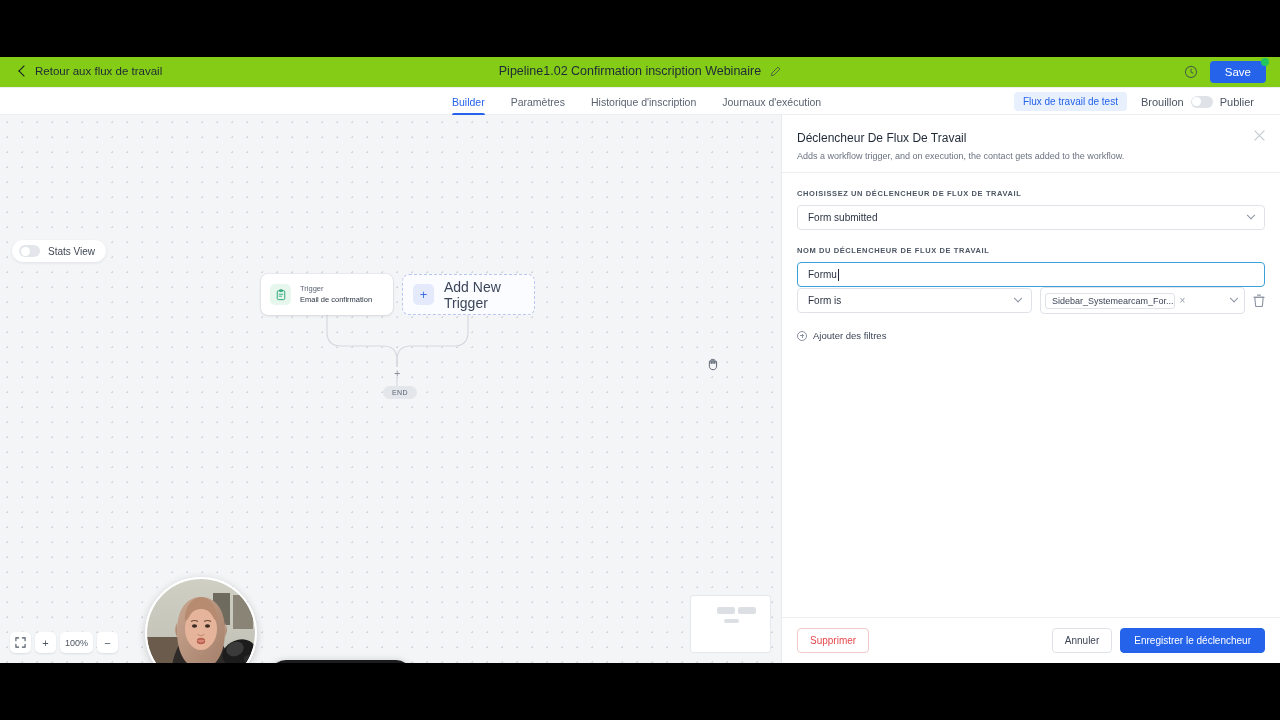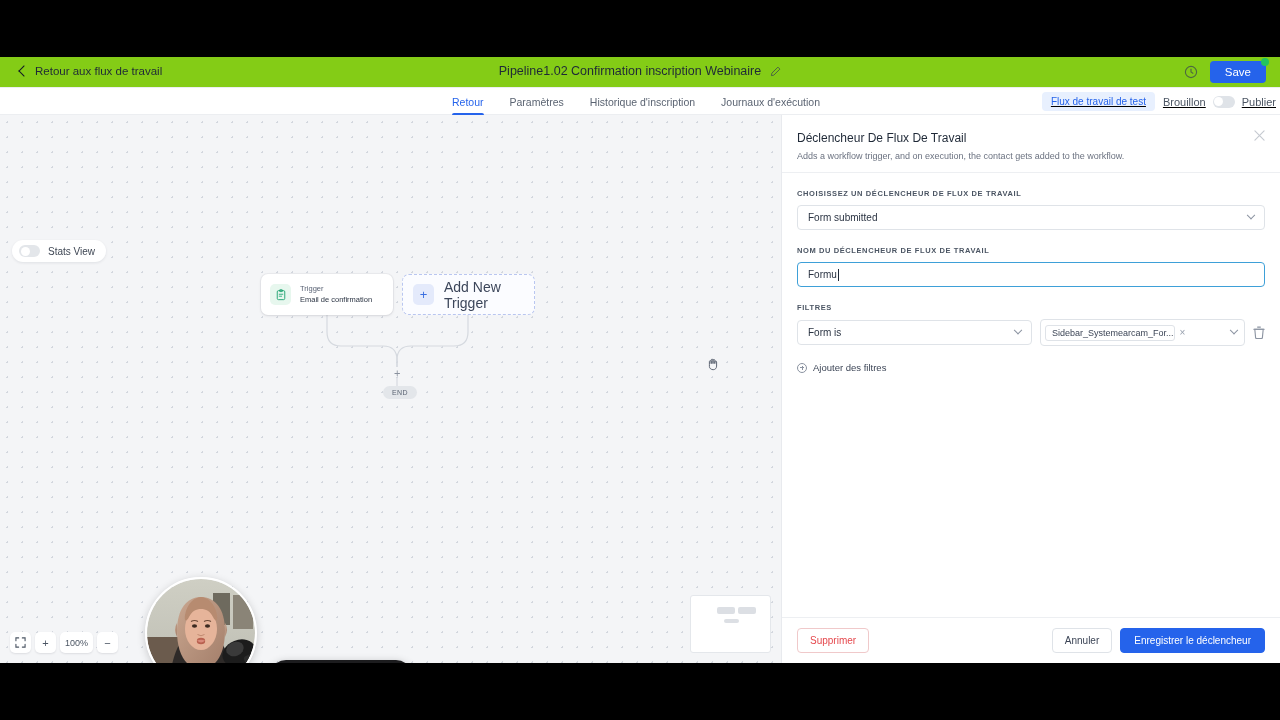--- a/index.html
+++ b/index.html
@@ -80,22 +80,22 @@
     font-size: 10.5px; color: #5b6472; cursor: pointer;
     height: 27px; display: flex; align-items: center;
     position: relative;
   }
   .tab.active { color: #2563eb; }
   .tab.active::after {
     content: ""; position: absolute; left: 0; right: 0; bottom: 0;
     height: 2px; background: #2563eb; border-radius: 2px 2px 0 0;
   }
   .tabbar-right {
-    position: absolute; right: 4px; top: 0; height: 27px;
-    display: flex; align-items: center; gap: 8px; text-decoration: underline;
+    position: absolute; right: 26px; top: 0; height: 27px;
+    display: flex; align-items: center; gap: 14px;
   }
   .test-wf {
     background: #e8f0fe; color: #2563eb;
     font-size: 10px; padding: 4px 9px; border-radius: 4px; cursor: pointer;
   }
   .publish-grp { display: flex; align-items: center; gap: 7px; }
   .publish-grp span { font-size: 11px; color: #4b5563; cursor: pointer; }
   .toggle {
     width: 22px; height: 12px; border-radius: 7px;
     background: #dfe3e8; position: relative; cursor: pointer;
@@ -327,21 +327,21 @@
         <button class="save-btn">
           <span>Save</span>
           <span class="save-dot"></span>
         </button>
       </div>
     </div>
 
     <div class="tabbar">
       <div class="tabs">
         <div class="tab active">
-          <span>Retour</span>
+          <span>Builder</span>
         </div>
         <div class="tab">
           <span>Paramètres</span>
         </div>
         <div class="tab">
           <span>Historique d'inscription</span>
         </div>
         <div class="tab">
           <span>Journaux d'exécution</span>
         </div>
@@ -487,21 +487,20 @@
             <span>Form submitted</span>
             <span class="chev-down"></span>
           </div>
 
           <div class="field-label mt16">NOM DU DÉCLENCHEUR DE FLUX DE TRAVAIL</div>
           <div class="text-input">
             <span>Formu</span>
               <span class="caret"></span>
           </div>
 
-          <div class="field-label mt16">FILTRES</div>
           <div class="filter-row">
             <div class="filter-select">
               <span>Form is</span>
               <span class="chev-down"></span>
             </div>
             <div class="filter-multi">
               <div class="chip">
                 <span>Sidebar_Systemearcam_For...</span>
                 <span class="chip-x">×</span>
               </div>

